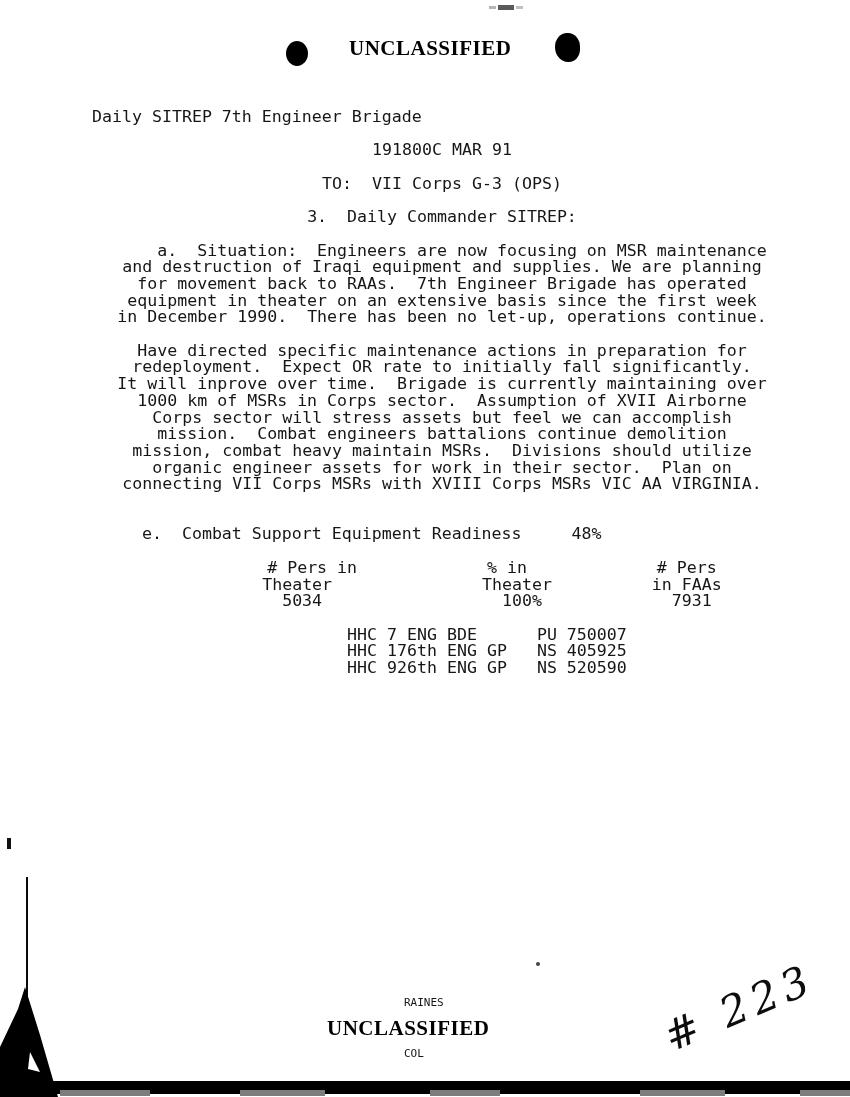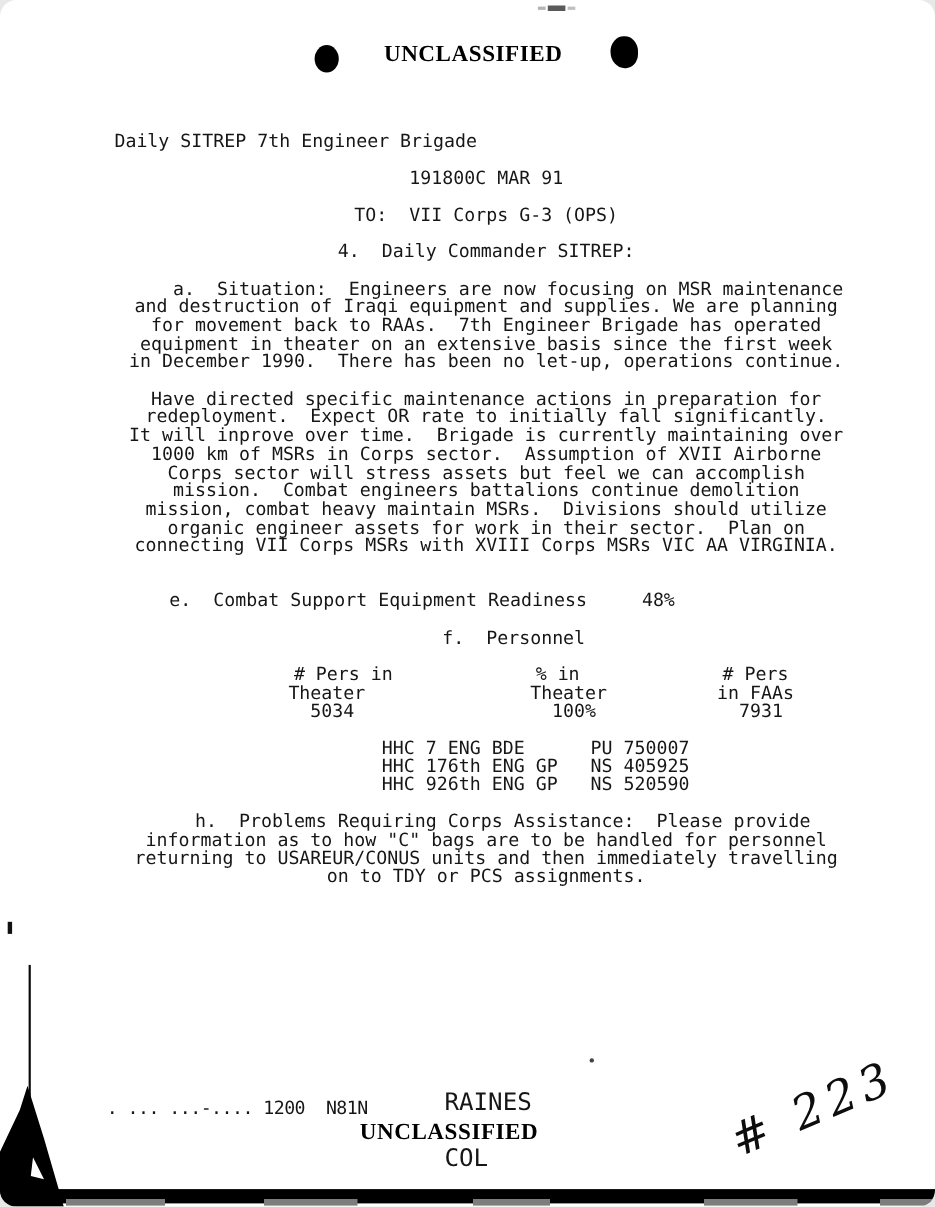--- a/index.html
+++ b/index.html
@@ -2,21 +2,20 @@
 <html><head>
 <meta charset="utf-8">
 <style>
   html,body{margin:0;padding:0;background:#e8e8e8;}
   .page{
     position:relative;
     width:850px;height:1097px;
     background:#ffffff;
     overflow:hidden;
     font-family:"DejaVu Sans Mono",monospace;
-    border-radius:15px;
   }
   
   .stamp{
     position:absolute;
     font-family:"Liberation Serif",serif;
     font-weight:bold;
     color:#000;
     font-size:21px;
     letter-spacing:0.5px;
     white-space:nowrap;
@@ -26,32 +25,32 @@
   
   .punch{position:absolute;background:#000;border-radius:50%;}
   .punch.left{left:286px;top:41px;width:22px;height:25px;}
   .punch.right{left:555px;top:33px;width:25px;height:29px;border-radius:50% 50% 46% 54%;}
   
   .body-col{
     position:absolute;left:92px;top:109px;width:700px;
     color:#161616;
   }
   .body-col pre{
-    margin:12px;
+    margin:0;
     font-family:"DejaVu Sans Mono",monospace;
     font-size:16.6px;
     line-height:16.7px;
     white-space:pre;
   }
   .g1{margin-top:16.7px !important;text-align:center;}
   .g2{margin-top:33.4px !important;}
   
   .sig{
     position:absolute;left:404px;top:960px;
-    font-size:22px;line-height:17px;color:#161616;white-space:pre;
+    font-size:11px;line-height:17px;color:#161616;white-space:pre;
   }
   
   .dots-line{
     position:absolute;left:97px;top:998px;
     font-size:16.6px;color:#161616;white-space:pre;letter-spacing:-0.5px;
   }
   
   .handwritten{
     position:absolute;left:662px;top:984px;width:190px;
     font-family:"DejaVu Serif",serif;
@@ -89,56 +88,50 @@
   <div class="artifact top-smudge-c"></div>
 
   <div class="punch left"></div>
   <div class="stamp top">UNCLASSIFIED</div>
   <div class="punch right"></div>
 
   <div class="body-col">
     <pre>Daily SITREP 7th Engineer Brigade</pre>
     <pre class="g1">191800C MAR 91</pre>
     <pre class="g1">TO:  VII Corps G-3 (OPS)</pre>
-    <pre class="g1">4.  Daily Commander SITREP:</pre>
+    <pre class="g1">3.  Daily Commander SITREP:</pre>
     <pre class="g1">    a.  Situation:  Engineers are now focusing on MSR maintenance
 and destruction of Iraqi equipment and supplies. We are planning
 for movement back to RAAs.  7th Engineer Brigade has operated
 equipment in theater on an extensive basis since the first week
 in December 1990.  There has been no let-up, operations continue.</pre>
     <pre class="g1">Have directed specific maintenance actions in preparation for
 redeployment.  Expect OR rate to initially fall significantly.
 It will inprove over time.  Brigade is currently maintaining over
 1000 km of MSRs in Corps sector.  Assumption of XVII Airborne
 Corps sector will stress assets but feel we can accomplish
 mission.  Combat engineers battalions continue demolition
 mission, combat heavy maintain MSRs.  Divisions should utilize
 organic engineer assets for work in their sector.  Plan on
 connecting VII Corps MSRs with XVIII Corps MSRs VIC AA VIRGINIA.</pre>
     <pre class="g2">     e.  Combat Support Equipment Readiness     48%</pre>
-    <pre class="g1">     f.  Personnel</pre>
     <pre class="g1">          # Pers in             % in             # Pers
           Theater               Theater          in FAAs
            5034                  100%             7931</pre>
     <pre class="g1">         HHC 7 ENG BDE      PU 750007
          HHC 176th ENG GP   NS 405925
          HHC 926th ENG GP   NS 520590</pre>
-    <pre class="g1">   h.  Problems Requiring Corps Assistance:  Please provide
-information as to how "C" bags are to be handled for personnel
-returning to USAREUR/CONUS units and then immediately travelling
-on to TDY or PCS assignments.</pre>
   </div>
 
   <div class="sig">
     <div>RAINES</div>
     <div>COL</div>
   </div>
   <div class="artifact stray-dot"></div>
 
-  <div class="dots-line">. ... ...-.... 1200  N81N</div>
 
   <div class="stamp bottom">UNCLASSIFIED</div>
 
   <div class="handwritten"># 223</div>
 
   <div class="artifact left-dash"></div>
   <svg class="artifact edge-svg" width="100" height="220" viewBox="0 0 100 220">
     <rect x="26" y="0" width="2" height="125" fill="#0a0a0a"></rect>
     <polygon points="25,110 40,158 58,220 0,220 0,170 18,132" fill="#000"></polygon>
     <polygon points="30,175 40,195 28,192" fill="#fff"></polygon>

